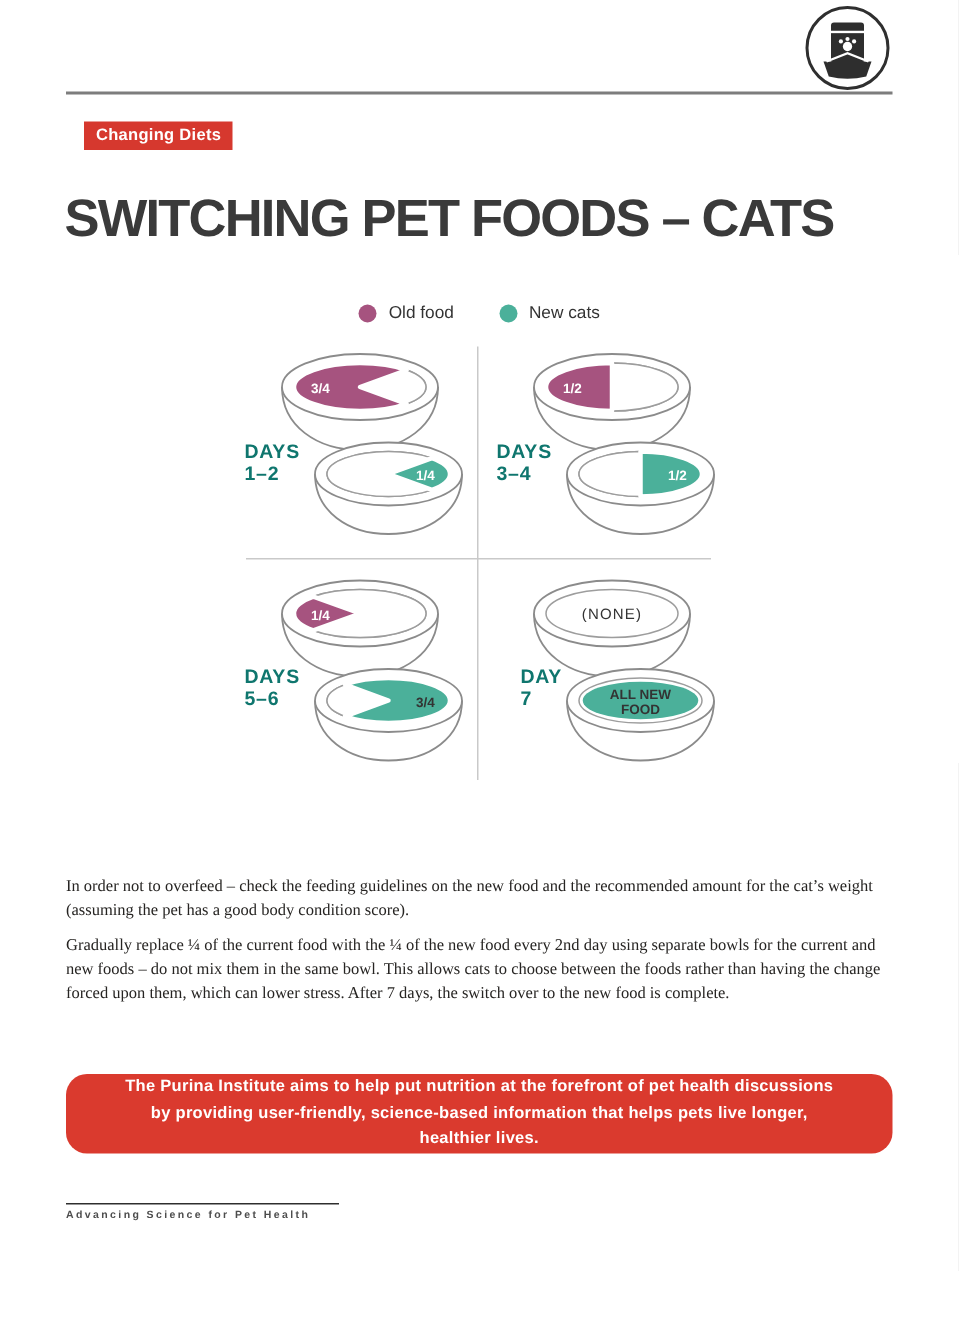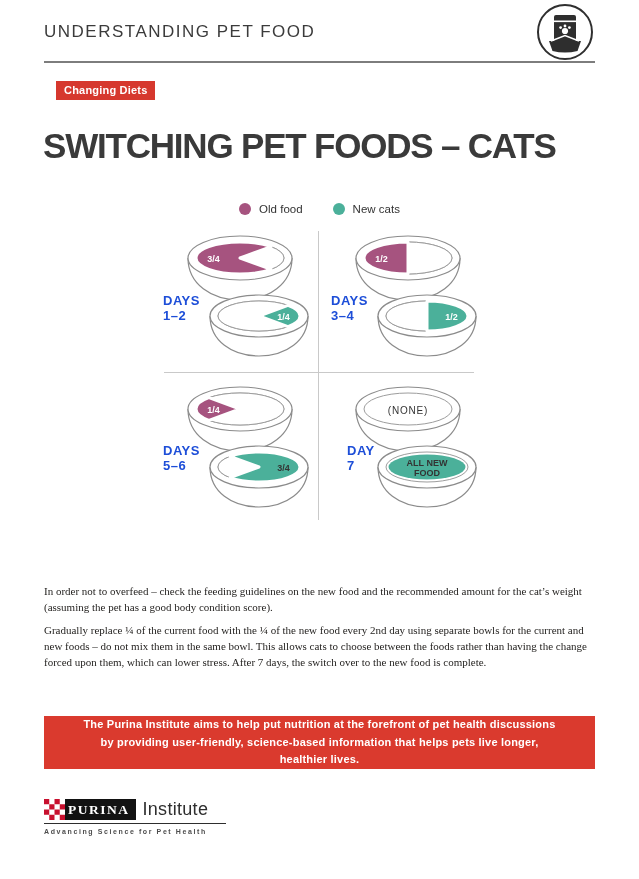--- a/index.html
+++ b/index.html
@@ -29,39 +29,39 @@
   .legend { position:absolute; left:0; top:203px; width:639px; display:flex; justify-content:center; gap:30px; }
   .legend-item { display:flex; align-items:center; gap:8px; }
   .legend-dot { width:12px; height:12px; border-radius:50%; }
   .legend-label { font-size:11.5px; color:#333333; }
   
   .diagram { position:absolute; left:0; top:0; width:515px; height:560px; }
   .div-v { position:absolute; left:318px; top:231px; width:1px; height:289px; background:#c9c9c9; }
   .div-h { position:absolute; left:164px; top:372px; width:310px; height:1px; background:#c9c9c9; }
   .quad-svg { position:absolute; width:142px; height:136px; overflow:visible; }
   .quad-label {
-    position:absolute; font-size:13px; font-weight:700; color:#1d4ed8;
+    position:absolute; font-size:13px; font-weight:700; color:#0f766e;
     letter-spacing:0.5px; line-height:1.18; white-space:pre-line;
   }
   
   .highlight {
     position:absolute; left:44px; top:552px; width:551px;
     font-size:11.5px; color:#c4483d; line-height:1.35;
   }
   .bodycopy {
     position:absolute; left:44px; top:583px; width:556px;
     font-family:"Liberation Serif", serif; font-size:11px; color:#262422; line-height:16px;
   }
   .bodycopy p { margin-bottom:7px; }
   
   .banner {
     position:absolute; left:44px; top:716px; width:551px; height:53px;
     background:#da3a2e; color:#ffffff; font-size:11px; font-weight:700;
     display:flex; align-items:center; justify-content:center; text-align:center;
-    padding:8px 34px; line-height:1.6; letter-spacing:0.2px;
+    padding:8px 34px; line-height:1.6; letter-spacing:0.2px;border-radius:14px;
   }
   
   .logo { position:absolute; left:44px; top:799px; width:200px; }
   .logo-row { display:flex; align-items:center; gap:7px; }
   .logo-bar { display:flex; align-items:center; background:#121212; height:21px; padding-right:6px; }
   .logo-check { display:block; }
   .logo-purina {
     font-family:"Liberation Serif", serif; font-weight:700; color:#ffffff;
     font-size:13.5px; letter-spacing:1.5px; padding-left:3px;
   }
@@ -75,21 +75,20 @@
     position:absolute; left:0; top:897px; width:639px; height:21px; background:#d6372e;
     display:flex; align-items:center; justify-content:flex-end; padding-right:32px;
   }
   .doc-code { color:#ffffff; font-size:9.5px; font-weight:700; letter-spacing:0.5px; }
 </style>
 </head>
 <body>
 
 <div class="page">
 
-  <div class="hdr-title">UNDERSTANDING PET FOOD</div>
 
   <svg class="hdr-icon" viewBox="0 0 62 60">
     <circle cx="31" cy="30" r="27" fill="#ffffff" stroke="#2f2f2f" stroke-width="2"></circle>
 
     <rect x="20" y="13" width="22" height="27" rx="2" fill="#2e2e2e"></rect>
     <rect x="20" y="18.5" width="22" height="1.6" fill="#ffffff"></rect>
 
     <circle cx="31" cy="29" r="3.1" fill="#ffffff"></circle>
     <circle cx="26.6" cy="25.6" r="1.4" fill="#ffffff"></circle>
     <circle cx="31" cy="24" r="1.4" fill="#ffffff"></circle>
@@ -200,39 +199,20 @@
 
 
   <div class="bodycopy">
     <p>In order not to overfeed – check the feeding guidelines on the new food and the recommended amount for the cat’s weight (assuming the pet has a good body condition score).</p>
     <p>Gradually replace ¼ of the current food with the ¼ of the new food every 2nd day using separate bowls for the current and new foods – do not mix them in the same bowl. This allows cats to choose between the foods rather than having the change forced upon them, which can lower stress. After 7 days, the switch over to the new food is complete.</p>
   </div>
 
   <div class="banner">The Purina Institute aims to help put nutrition at the forefront of pet health discussions by providing user-friendly, science-based information that helps pets live longer, healthier lives.</div>
 
   <div class="logo">
-    <div class="logo-row">
-      <div class="logo-bar">
-        <svg class="logo-check" width="21" height="21" viewBox="0 0 21 21">
-          <rect x="0" y="0" width="21" height="21" fill="#ffffff"></rect>
-          <g fill="#c8102e">
-            <rect x="0" y="0" width="5.25" height="5.25"></rect>
-              <rect x="10.5" y="0" width="5.25" height="5.25"></rect>
-            <rect x="5.25" y="5.25" width="5.25" height="5.25"></rect>
-              <rect x="15.75" y="5.25" width="5.25" height="5.25"></rect>
-            <rect x="0" y="10.5" width="5.25" height="5.25"></rect>
-              <rect x="10.5" y="10.5" width="5.25" height="5.25"></rect>
-            <rect x="5.25" y="15.75" width="5.25" height="5.25"></rect>
-              <rect x="15.75" y="15.75" width="5.25" height="5.25"></rect>
-          </g>
-        </svg>
-        <span class="logo-purina">PURINA</span>
-      </div>
-      <span class="logo-institute">Institute</span>
-    </div>
     <div class="logo-rule"></div>
     <div class="logo-tagline">Advancing Science for Pet Health</div>
   </div>
 
   <div class="bottom-bar">
     <span class="doc-code">RN/CRCE</span>
   </div>
 
 </div>
 

